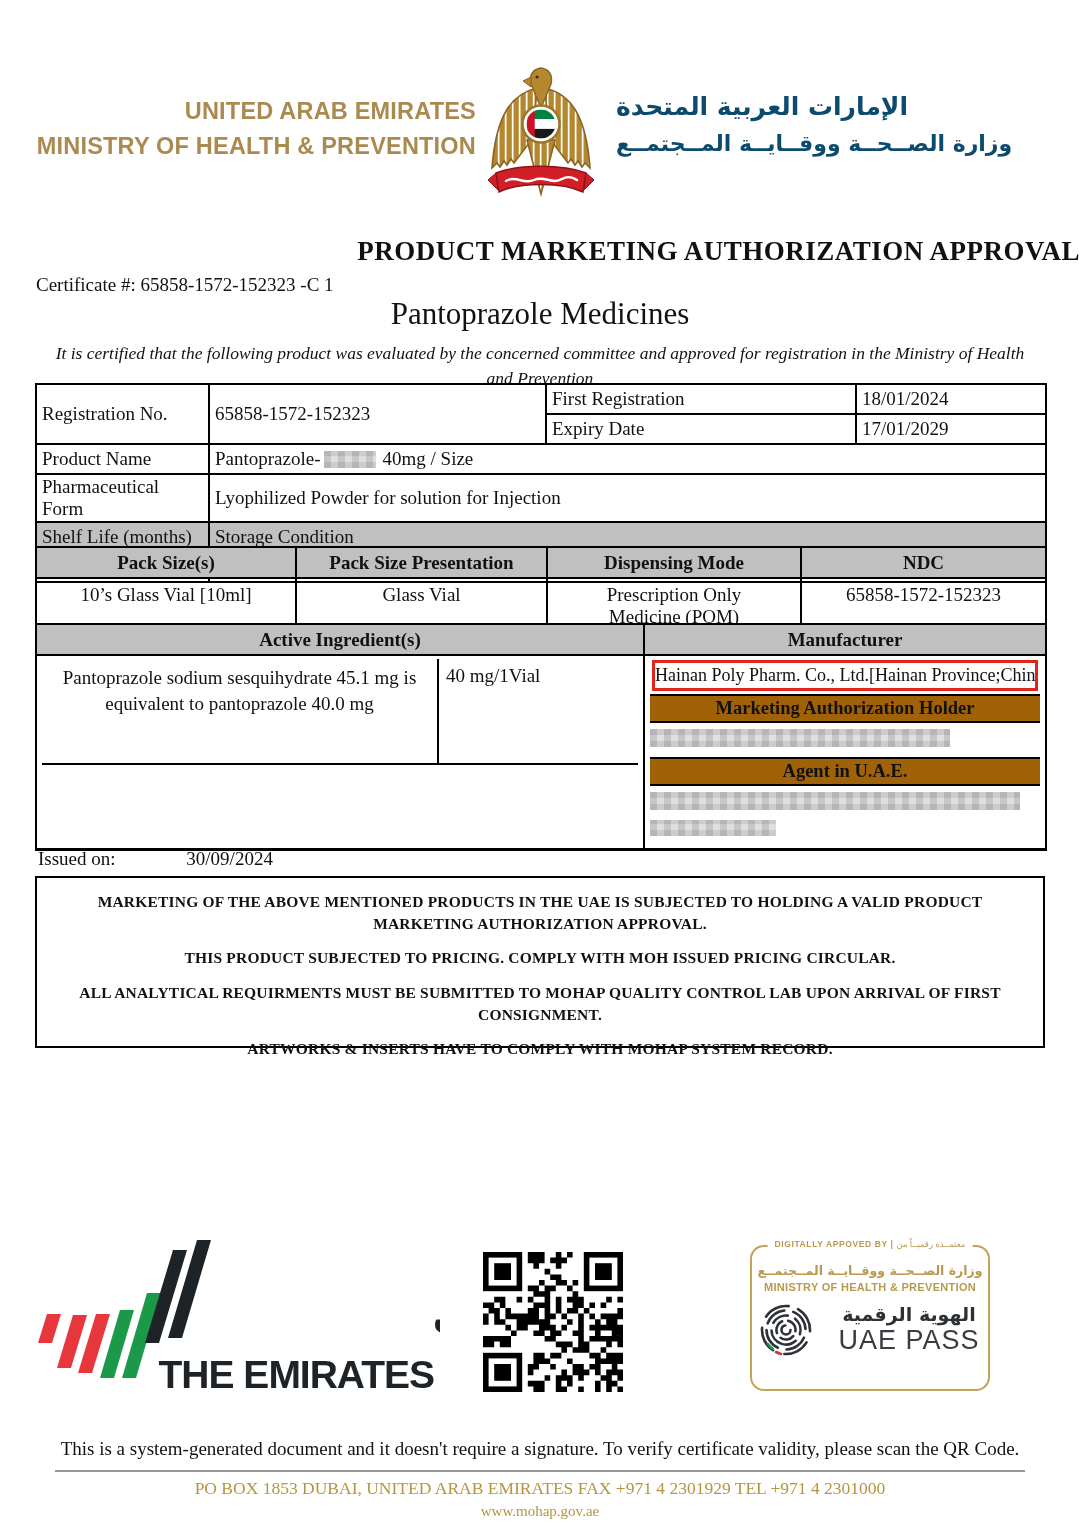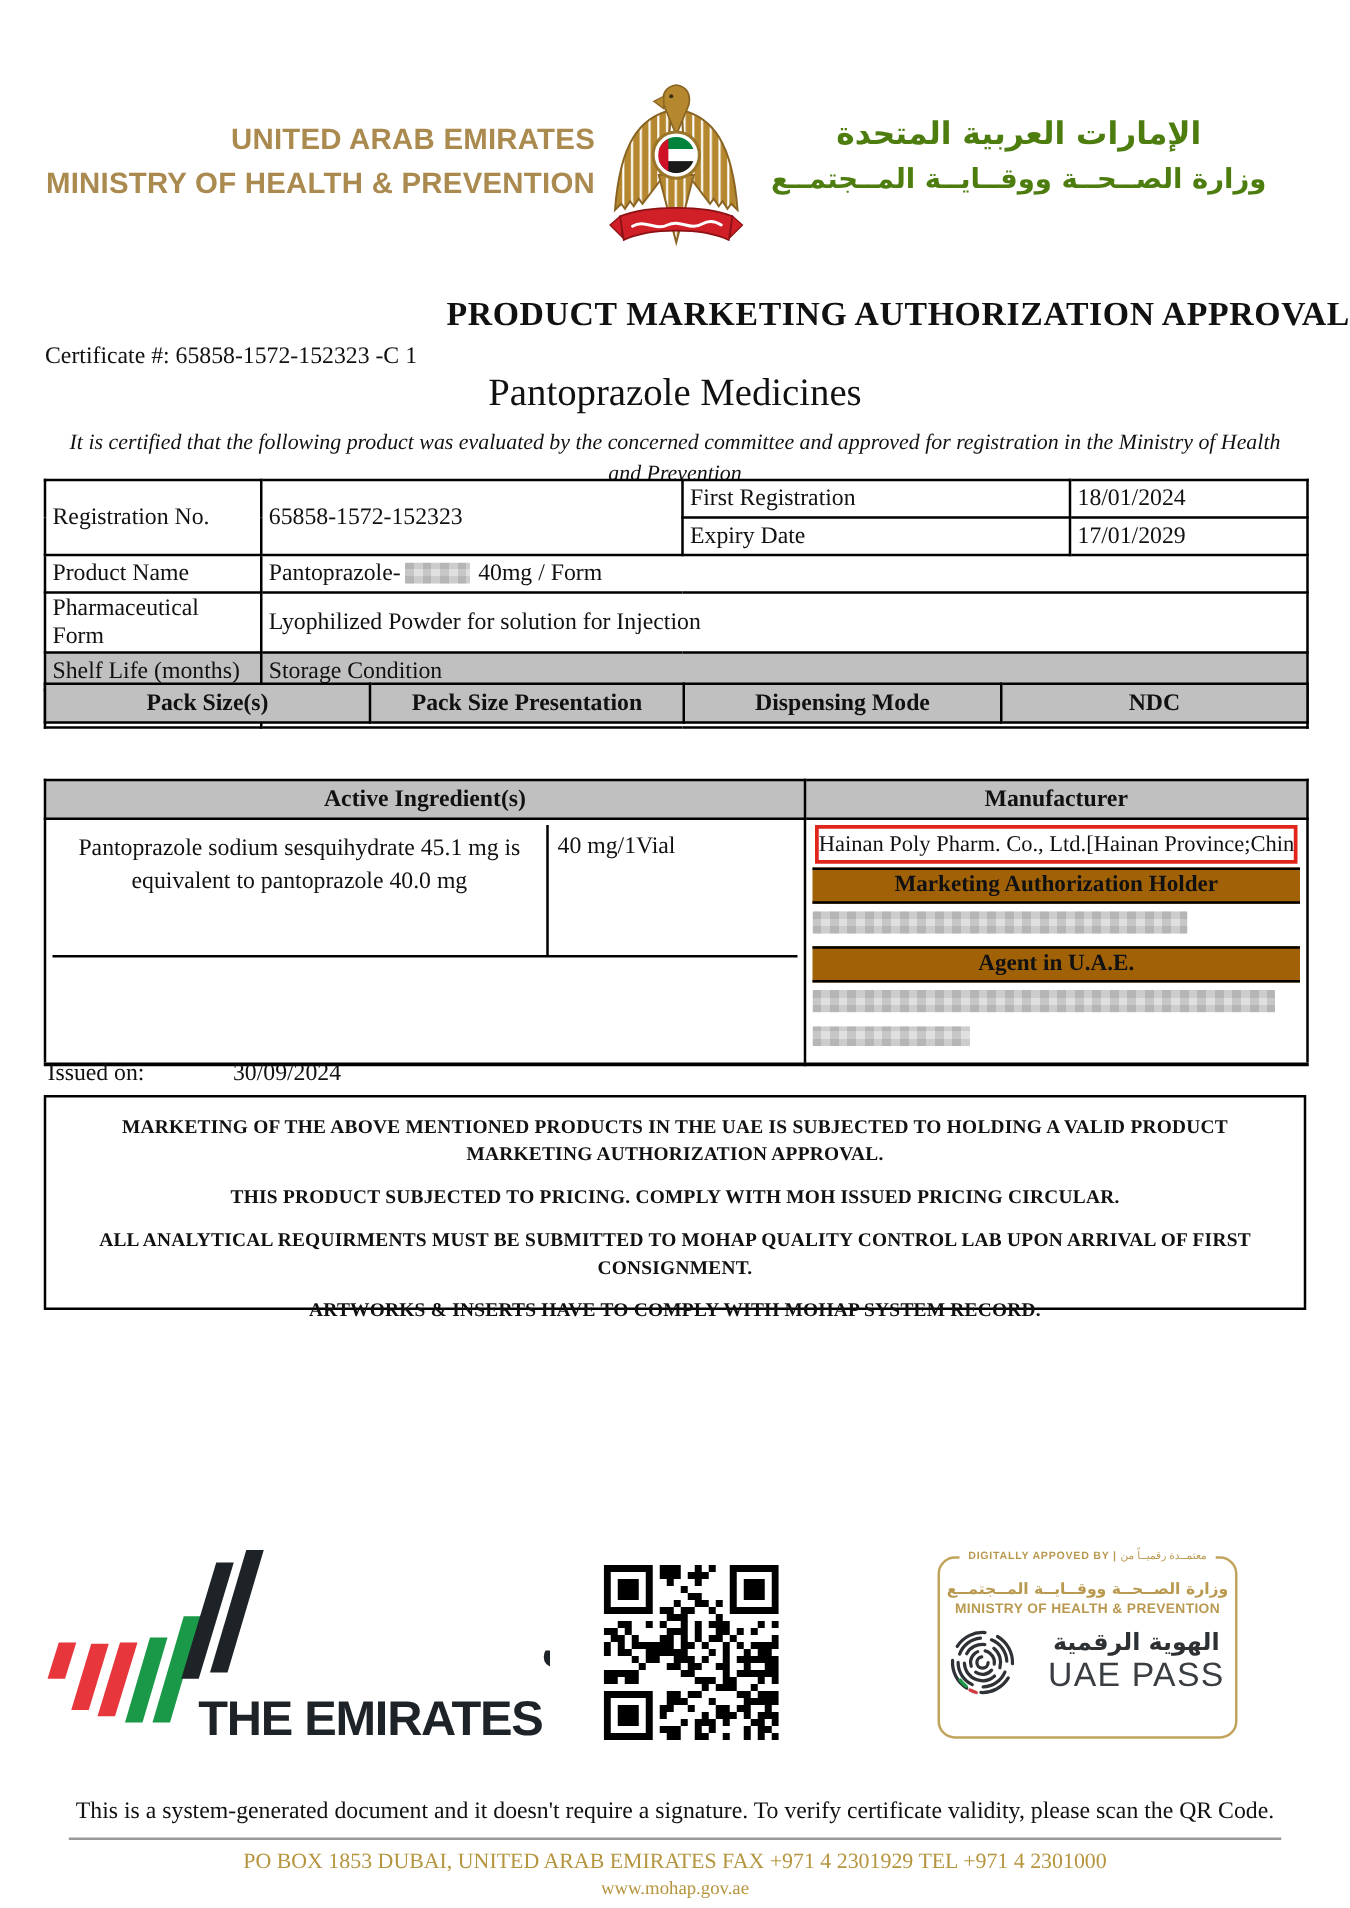--- a/index.html
+++ b/index.html
@@ -3,22 +3,22 @@
 <meta charset="utf-8">
 <style>
   html,body{margin:0;padding:0;background:#ffffff;}
   .page{position:relative;width:1080px;height:1526px;background:#fff;overflow:hidden;
         font-family:"Liberation Serif",serif;color:#111;}
 
   
   .hdr-left{position:absolute;top:94px;right:604px;text-align:right;
     font-family:"Liberation Sans",sans-serif;font-weight:bold;font-size:23.5px;
     line-height:1.5;color:#ab8a50;letter-spacing:.2px;white-space:nowrap;margin-left:16px;}
-  .hdr-right{position:absolute;top:88px;left:616px;width:398px;text-align:center;
-    font-family:"DejaVu Sans",sans-serif;font-weight:bold;color:#4d7c0f;line-height:1.55;}
+  .hdr-right{position:absolute;top:88px;left:616px;width:398px;text-align:left;
+    font-family:"DejaVu Sans",sans-serif;font-weight:bold;color:#0c4a6e;line-height:1.55;}
   .hdr-right .l1{font-size:25px;}
   .hdr-right .l2{font-size:22px;}
   .emblem{position:absolute;left:479px;top:64px;}
 
   
   .doc-title{position:absolute;top:236px;left:0;width:100%;text-align:right;
     font-weight:bold;font-size:27px;letter-spacing:.5px;}
   .cert-line{position:absolute;top:274px;left:36px;font-size:19px;}
   .doc-sub{position:absolute;top:296px;left:0;width:100%;text-align:center;font-size:31px;}
   .certified{position:absolute;top:341px;left:45px;width:990px;text-align:center;
@@ -158,21 +158,21 @@
       <td rowspan="2">65858-1572-152323</td>
       <td>First Registration</td>
       <td>18/01/2024</td>
     </tr>
     <tr>
       <td>Expiry Date</td>
       <td>17/01/2029</td>
     </tr>
     <tr>
       <td>Product Name</td>
-      <td colspan="3"><span>Pantoprazole-</span><span class="redact r-name"></span><span>40mg / Form</span></td>
+      <td colspan="3"><span>Pantoprazole-</span><span class="redact r-name"></span><span>40mg / Size</span></td>
     </tr>
     <tr>
       <td>Pharmaceutical Form</td>
       <td colspan="3">Lyophilized Powder for solution for Injection</td>
     </tr>
     <tr>
       <td class="gh" style="text-align:left;font-weight:normal">Shelf Life (months)</td>
       <td colspan="3" class="gh" style="text-align:left;font-weight:normal">Storage Condition</td>
     </tr>
     <tr>
@@ -188,20 +188,26 @@
         <col style="width:251px">
         <col style="width:254px">
         <col style="width:245px">
       </colgroup>
     <tbody>
         <tr>
       <td class="gh">Pack Size(s)</td>
       <td class="gh">Pack Size Presentation</td>
       <td class="gh">Dispensing Mode</td>
       <td class="gh">NDC</td>
+    </tr>
+    <tr>
+      <td class="val">10’s Glass Vial [10ml]</td>
+      <td class="val">Glass Vial</td>
+      <td class="val" style="padding-left:40px;padding-right:40px">Prescription Only Medicine (POM)</td>
+      <td class="val">65858-1572-152323</td>
     </tr>
   </tbody>
     </table>
 
   <table class="doc tC" style="border-bottom:3px solid #000">
     <colgroup>
         <col style="width:608px">
         <col style="width:402px">
       </colgroup>
     <tbody>

